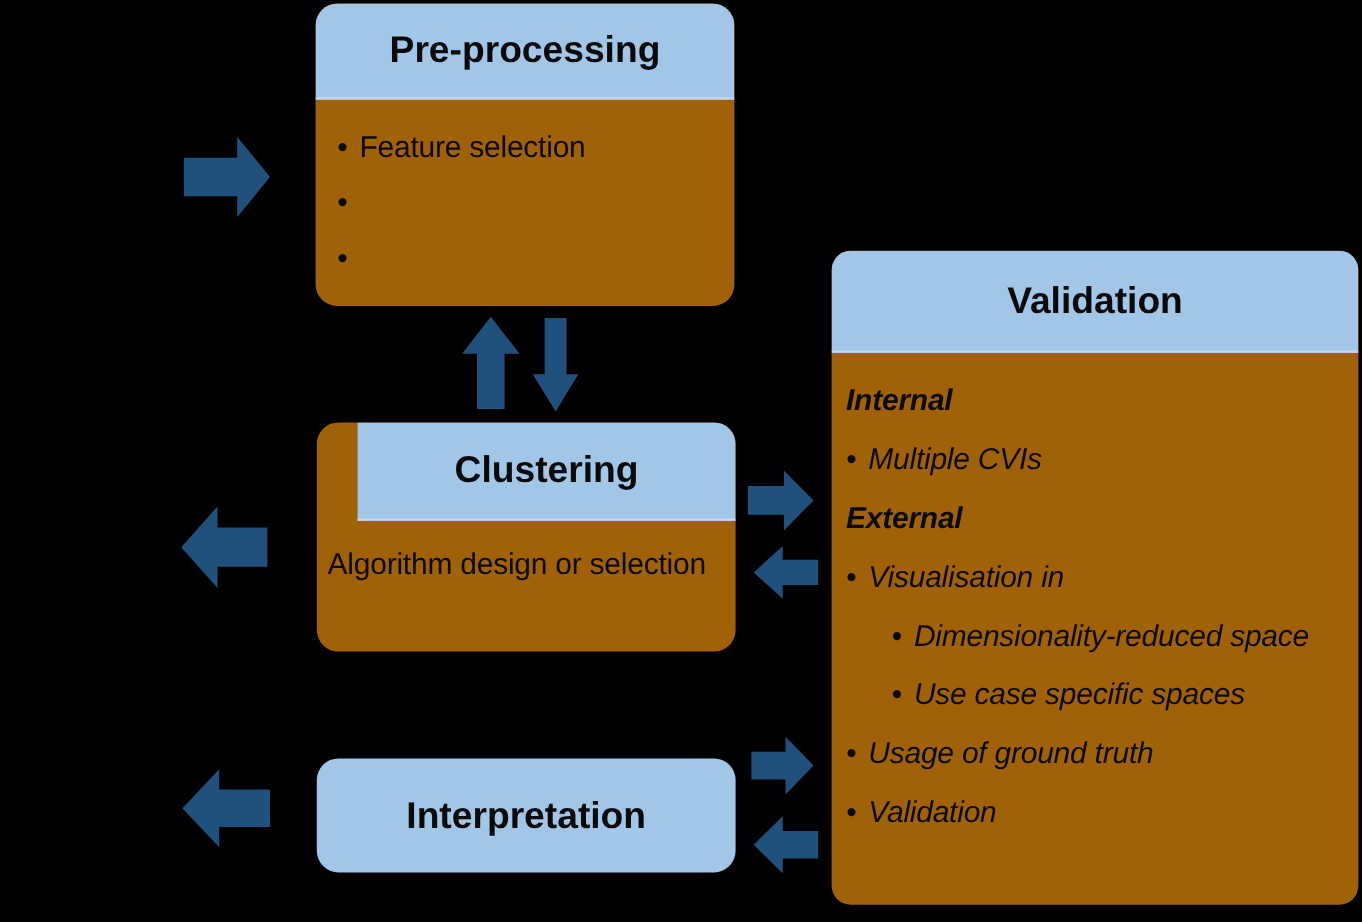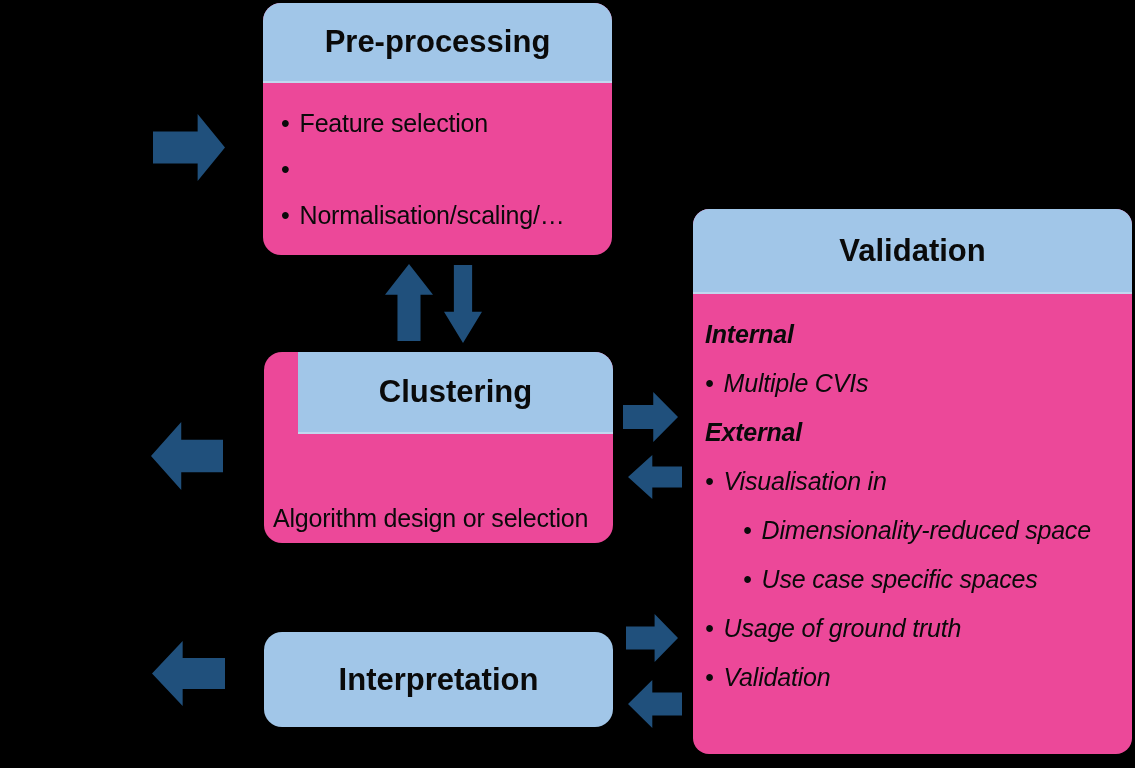--- a/index.html
+++ b/index.html
@@ -2,35 +2,35 @@
 <html><head>
 <meta charset="utf-8">
 <style>
   html,body { margin:0; padding:0; background:#000; }
   .canvas {
     position:relative; width:1135px; height:768px; background:#000000;
     font-family:"Liberation Sans","DejaVu Sans",sans-serif; overflow:hidden;
     color:#0a0a0a;
   }
   .box {
-    position:absolute; background:#ec4899; border-radius:18px; overflow:hidden;
+    position:absolute; background:#a16207; border-radius:18px; overflow:hidden;
   }
   .box-header {
     background:#a1c6e8; border-bottom:2px solid #c2d8ef;
     display:flex; align-items:center; justify-content:center;
     font-weight:bold; font-size:31px;
   }
   .box.header-only { background:#a1c6e8; display:flex; align-items:center; justify-content:center;
     font-weight:bold; font-size:31px; }
   .box-body { font-size:25px; letter-spacing:-0.2px; }
   .li { display:flex; align-items:baseline; }
   .blt { flex:0 0 auto; margin-right:10px; }
   .pre-body { padding:17px 8px 0 18px; }
   .pre-body .li { line-height:46px; }
-  .clu-body { padding:14px 14px 0 9px; line-height:44px;margin-top:48px; }
+  .clu-body { padding:14px 14px 0 9px; line-height:44px; }
   .val-body { padding:16px 6px 0 12px; }
   .val-body .line { line-height:49px;font-style:italic; }
   .val-body .heading { font-weight:bold; }
   .val-body .sub { margin-left:38px; }
   .arrow { position:absolute; }
   .arrow svg { display:block; width:100%; height:100%; }
   .arrow polygon { fill:#20507c; }
 </style>
 </head>
 <body>
@@ -44,21 +44,20 @@
     <div class="box-body pre-body">
       <div class="li">
         <span class="blt">•</span>
         <span>Feature selection</span>
       </div>
       <div class="li">
         <span class="blt">•</span>
       </div>
       <div class="li">
         <span class="blt">•</span>
-        <span>Normalisation/scaling/…</span>
       </div>
     </div>
   </div>
 
   <div class="box" style="left:264px; top:352px; width:349px; height:191px;">
     <div class="box-header" style="height:80px;margin-left:34px;">
       <span>Clustering</span>
     </div>
     <div class="box-body clu-body">
       <span>Algorithm design or selection</span>

